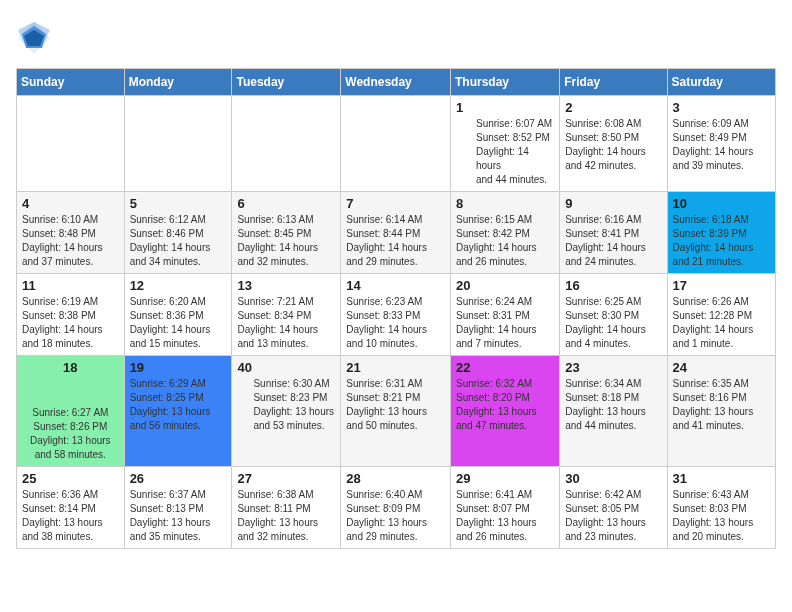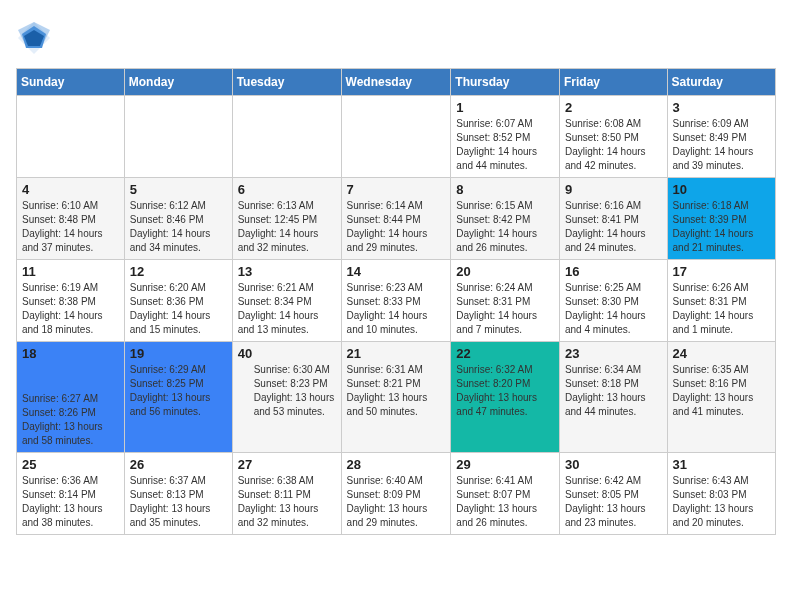--- a/index.html
+++ b/index.html
@@ -131,21 +131,21 @@
       </tr>
   </thead>
   <tbody id="calendar-body">
   <tr>
         <td class="empty"></td>
         <td class="empty"></td>
         <td class="empty"></td>
         <td class="empty"></td>
         <td>
           <div class="day-number">1</div>
-          <div class="day-info" style="white-space: pre-line;">Sunrise: 6:07 AM
+          <div class="day-info" style="white-space: pre-line; margin-left: 20px;">Sunrise: 6:07 AM
 Sunset: 8:52 PM
 Daylight: 14 hours
 and 44 minutes.</div>
         </td>
         <td>
           <div class="day-number">2</div>
           <div class="day-info" style="white-space: pre-line;">Sunrise: 6:08 AM
 Sunset: 8:50 PM
 Daylight: 14 hours
 and 42 minutes.</div>
@@ -169,21 +169,21 @@
         <td style="background: rgb(245, 245, 245);">
           <div class="day-number">5</div>
           <div class="day-info" style="white-space: pre-line;">Sunrise: 6:12 AM
 Sunset: 8:46 PM
 Daylight: 14 hours
 and 34 minutes.</div>
         </td>
         <td style="background: rgb(245, 245, 245);">
           <div class="day-number">6</div>
           <div class="day-info" style="white-space: pre-line;">Sunrise: 6:13 AM
-Sunset: 12:45 PM
+Sunset: 8:45 PM
 Daylight: 14 hours
 and 32 minutes.</div>
         </td>
         <td style="background: rgb(245, 245, 245);">
           <div class="day-number">7</div>
           <div class="day-info" style="white-space: pre-line;">Sunrise: 6:14 AM
 Sunset: 8:44 PM
 Daylight: 14 hours
 and 29 minutes.</div>
         </td>
@@ -219,21 +219,21 @@
         </td>
         <td>
           <div class="day-number">12</div>
           <div class="day-info" style="white-space: pre-line;">Sunrise: 6:20 AM
 Sunset: 8:36 PM
 Daylight: 14 hours
 and 15 minutes.</div>
         </td>
         <td>
           <div class="day-number">13</div>
-          <div class="day-info" style="white-space: pre-line;">Sunrise: 6:21 AM
+          <div class="day-info" style="white-space: pre-line;">Sunrise: 7:21 AM
 Sunset: 8:34 PM
 Daylight: 14 hours
 and 13 minutes.</div>
         </td>
         <td>
           <div class="day-number">14</div>
           <div class="day-info" style="white-space: pre-line;">Sunrise: 6:23 AM
 Sunset: 8:33 PM
 Daylight: 14 hours
 and 10 minutes.</div>
@@ -248,27 +248,27 @@
         <td>
           <div class="day-number">16</div>
           <div class="day-info" style="white-space: pre-line;">Sunrise: 6:25 AM
 Sunset: 8:30 PM
 Daylight: 14 hours
 and 4 minutes.</div>
         </td>
         <td>
           <div class="day-number">17</div>
           <div class="day-info" style="white-space: pre-line;">Sunrise: 6:26 AM
-Sunset: 8:31 PM
+Sunset: 12:28 PM
 Daylight: 14 hours
 and 1 minute.</div>
         </td>
       </tr>
       <tr>
-        <td style="background: #3b82f6;">
+        <td style="background: #86efac; text-align: center;">
           <div class="day-number">18</div>
           <div class="day-info" style="white-space: pre-line; margin-top: 31px;">Sunrise: 6:27 AM
 Sunset: 8:26 PM
 Daylight: 13 hours
 and 58 minutes.</div>
         </td>
         <td style="background: #3b82f6;">
           <div class="day-number">19</div>
           <div class="day-info" style="white-space: pre-line;">Sunrise: 6:29 AM
 Sunset: 8:25 PM
@@ -282,21 +282,21 @@
 Daylight: 13 hours
 and 53 minutes.</div>
         </td>
         <td style="background: rgb(245, 245, 245);">
           <div class="day-number">21</div>
           <div class="day-info" style="white-space: pre-line;">Sunrise: 6:31 AM
 Sunset: 8:21 PM
 Daylight: 13 hours
 and 50 minutes.</div>
         </td>
-        <td style="background: #14b8a6;">
+        <td style="background: #d946ef;">
           <div class="day-number">22</div>
           <div class="day-info" style="white-space: pre-line;">Sunrise: 6:32 AM
 Sunset: 8:20 PM
 Daylight: 13 hours
 and 47 minutes.</div>
         </td>
         <td style="background: rgb(245, 245, 245);">
           <div class="day-number">23</div>
           <div class="day-info" style="white-space: pre-line;">Sunrise: 6:34 AM
 Sunset: 8:18 PM

